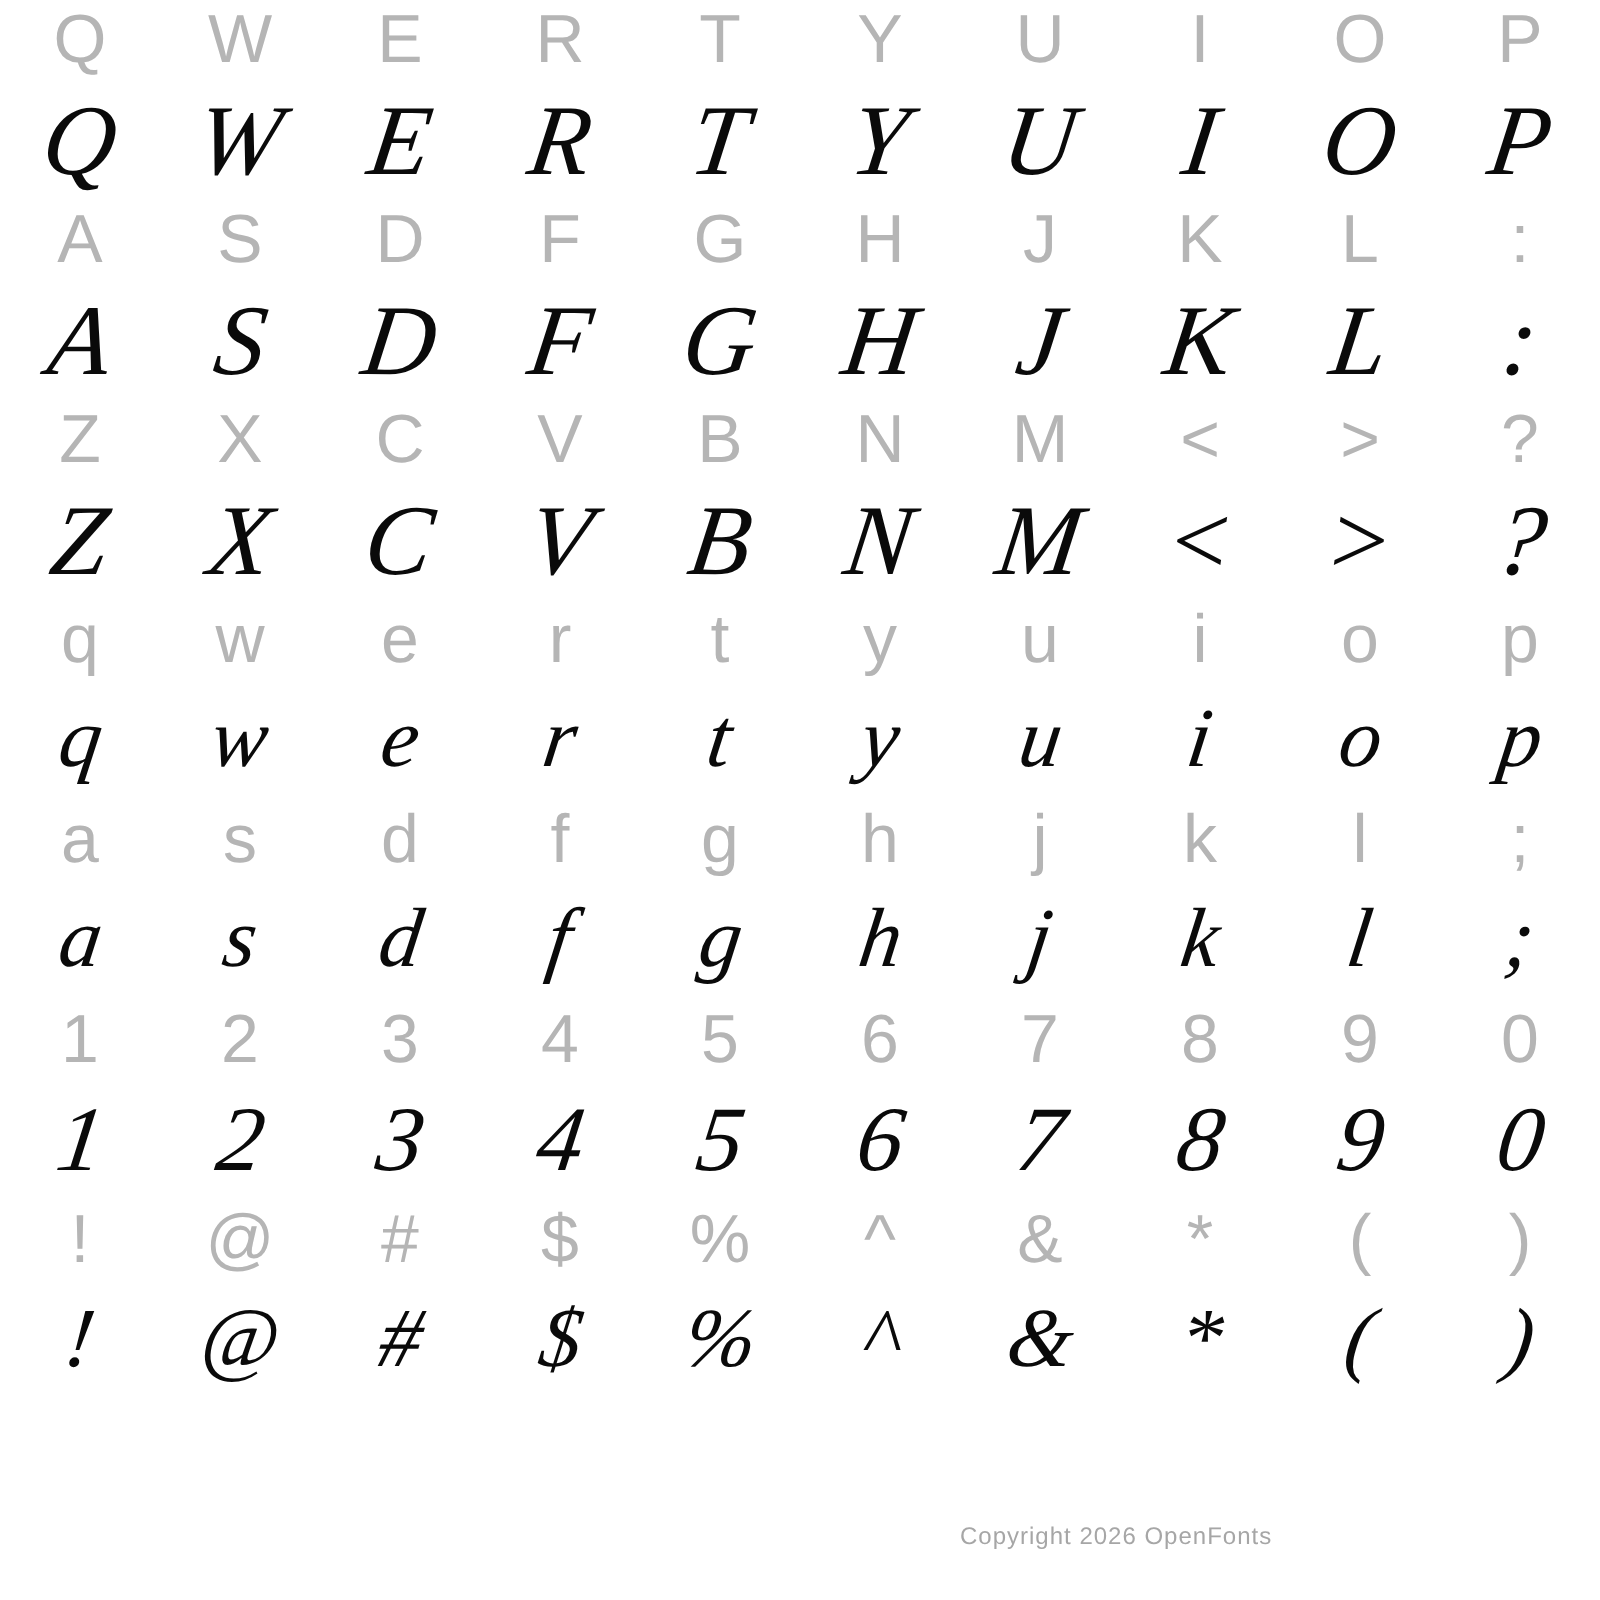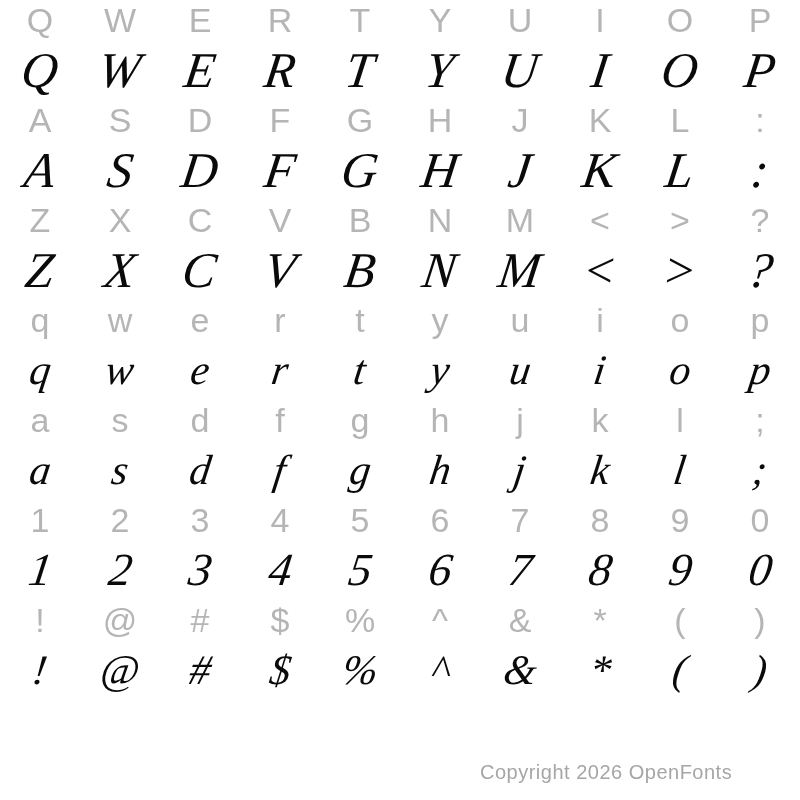--- a/index.html
+++ b/index.html
@@ -50,21 +50,21 @@
   .row.script .cell {
     transform: skewX(-8deg);
     line-height: 1;
   }
   .row.ref .cell { line-height: 1; }
   .footer {
     position: absolute;
     left: 480px;
     top: 761px;
     font-family: "Liberation Sans", sans-serif;
-    font-size: 20px;
+    font-size: 12px;
     letter-spacing: 0.5px;
     color: #a6a6a6;
     white-space: nowrap;
   }
 </style>
 </head>
 <body>
 
 <div class="page">
   <div class="grid" id="glyph-grid">

